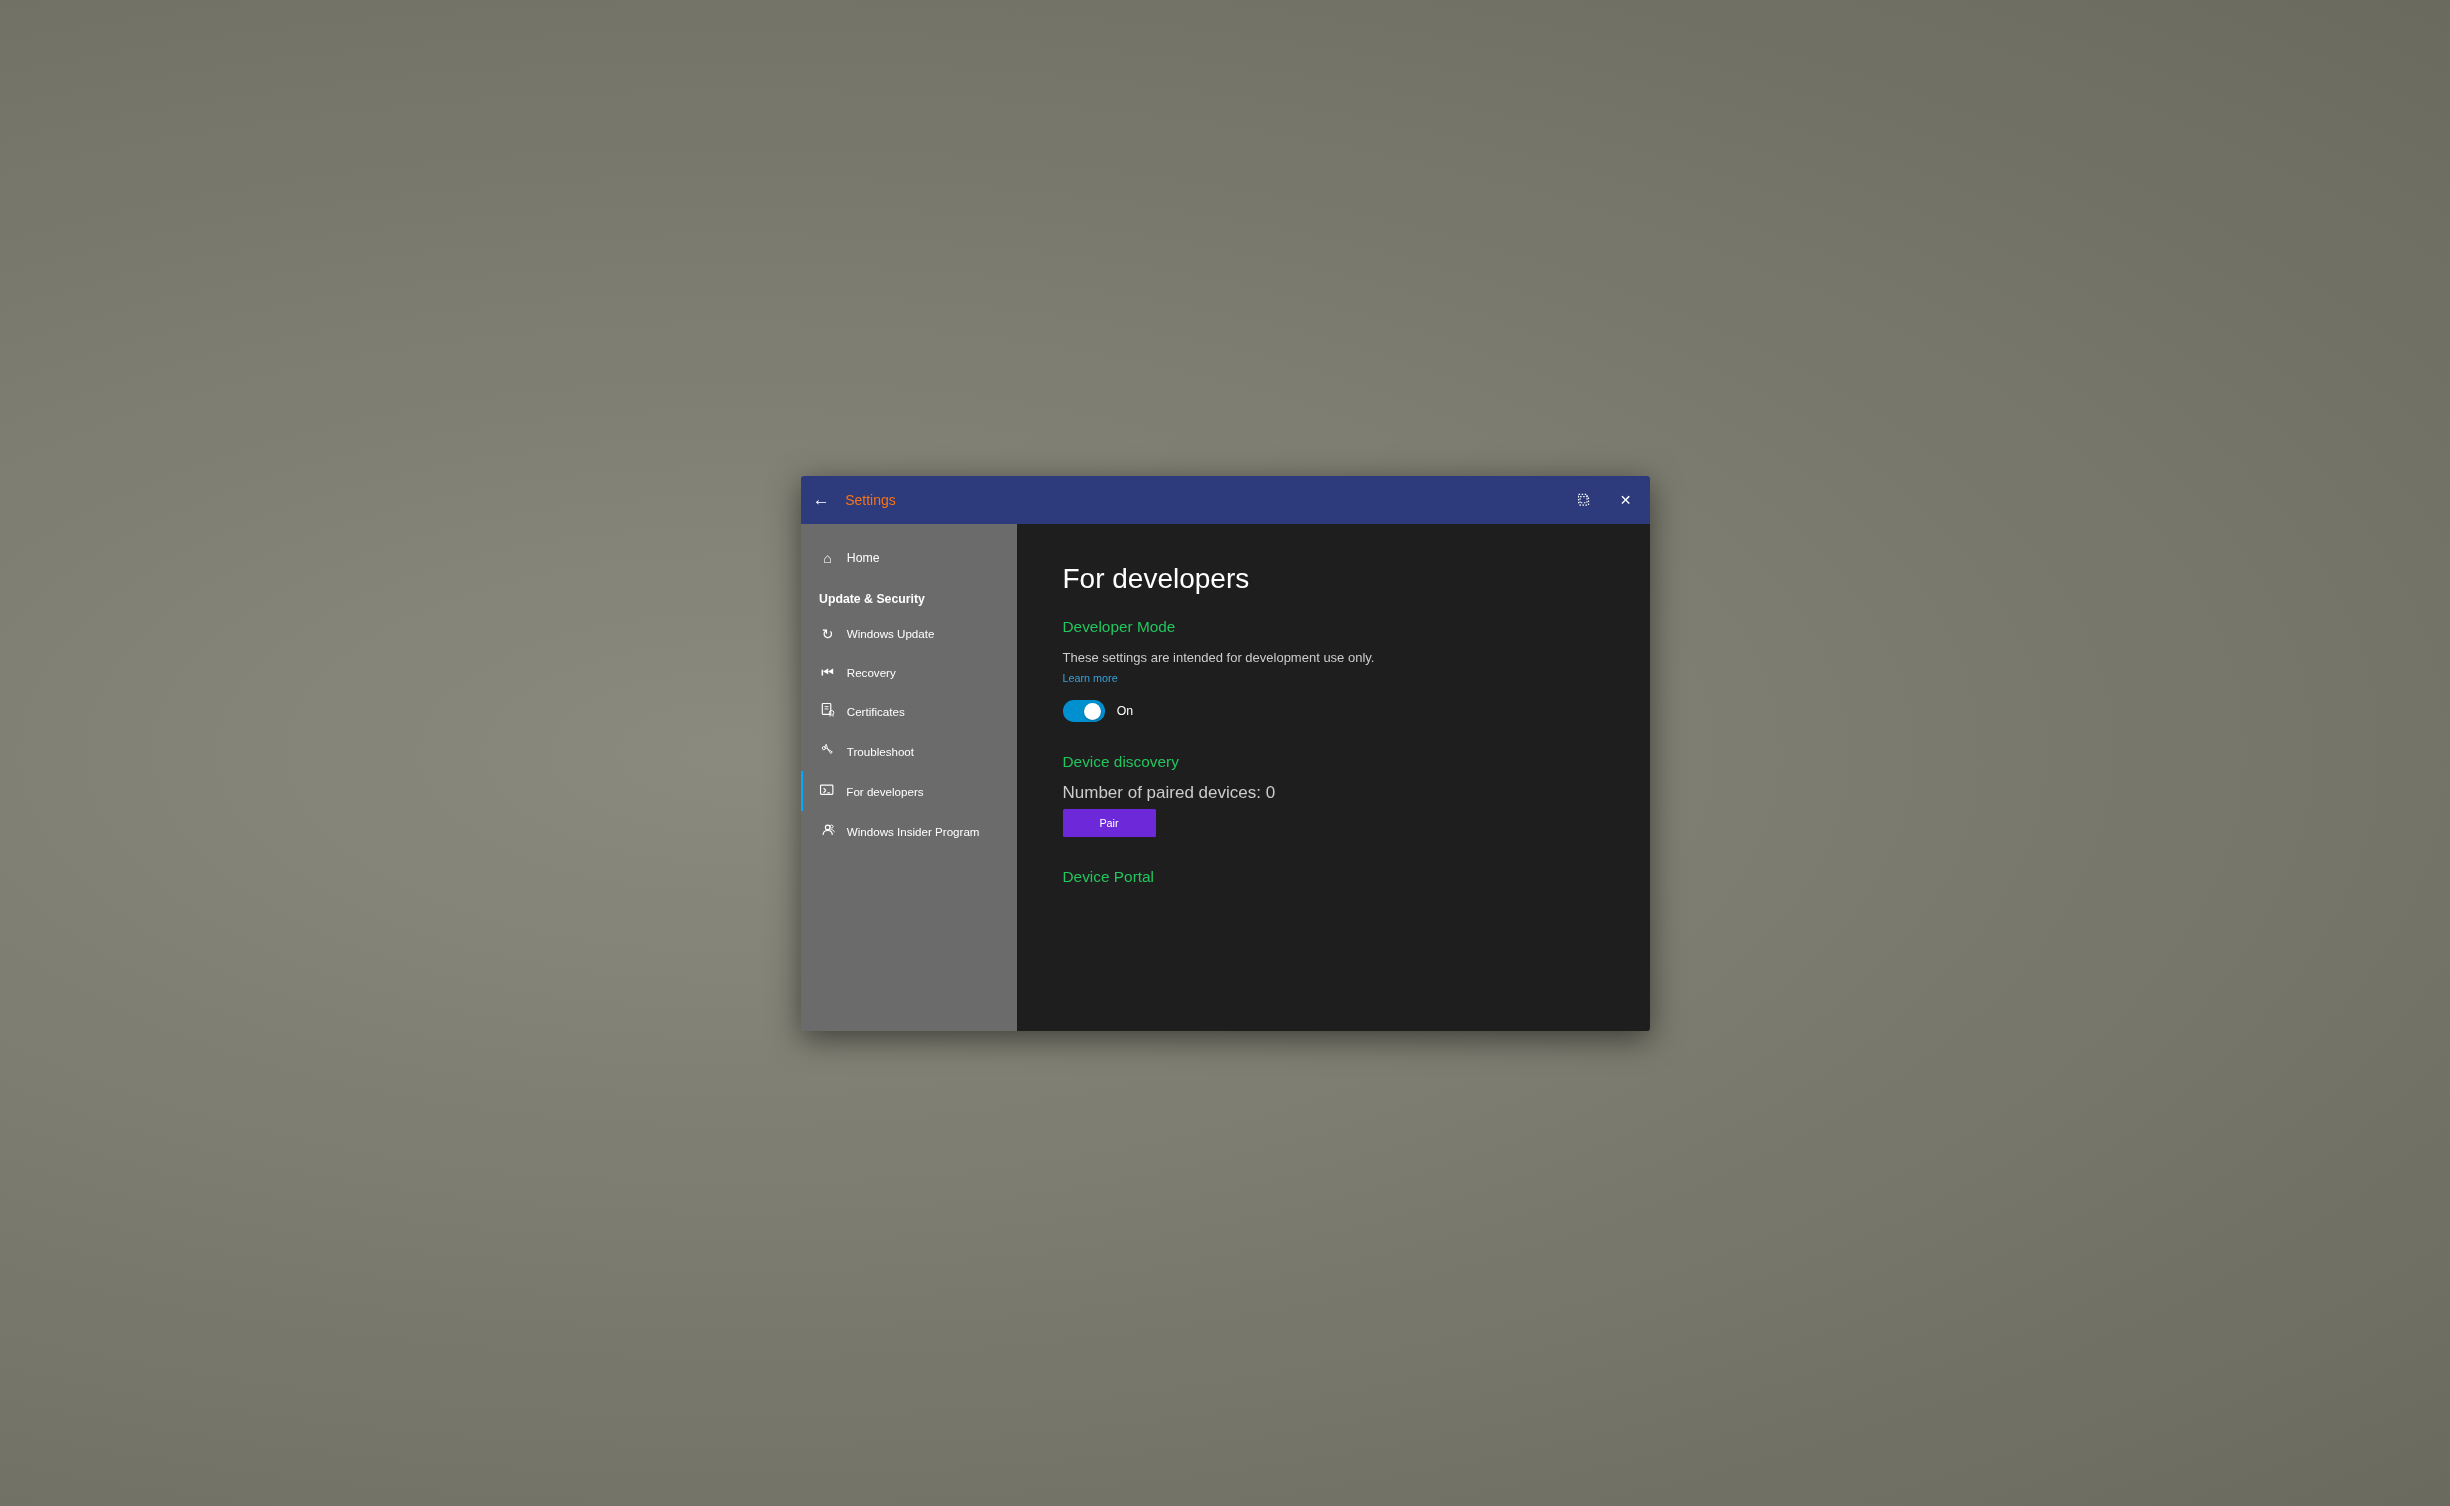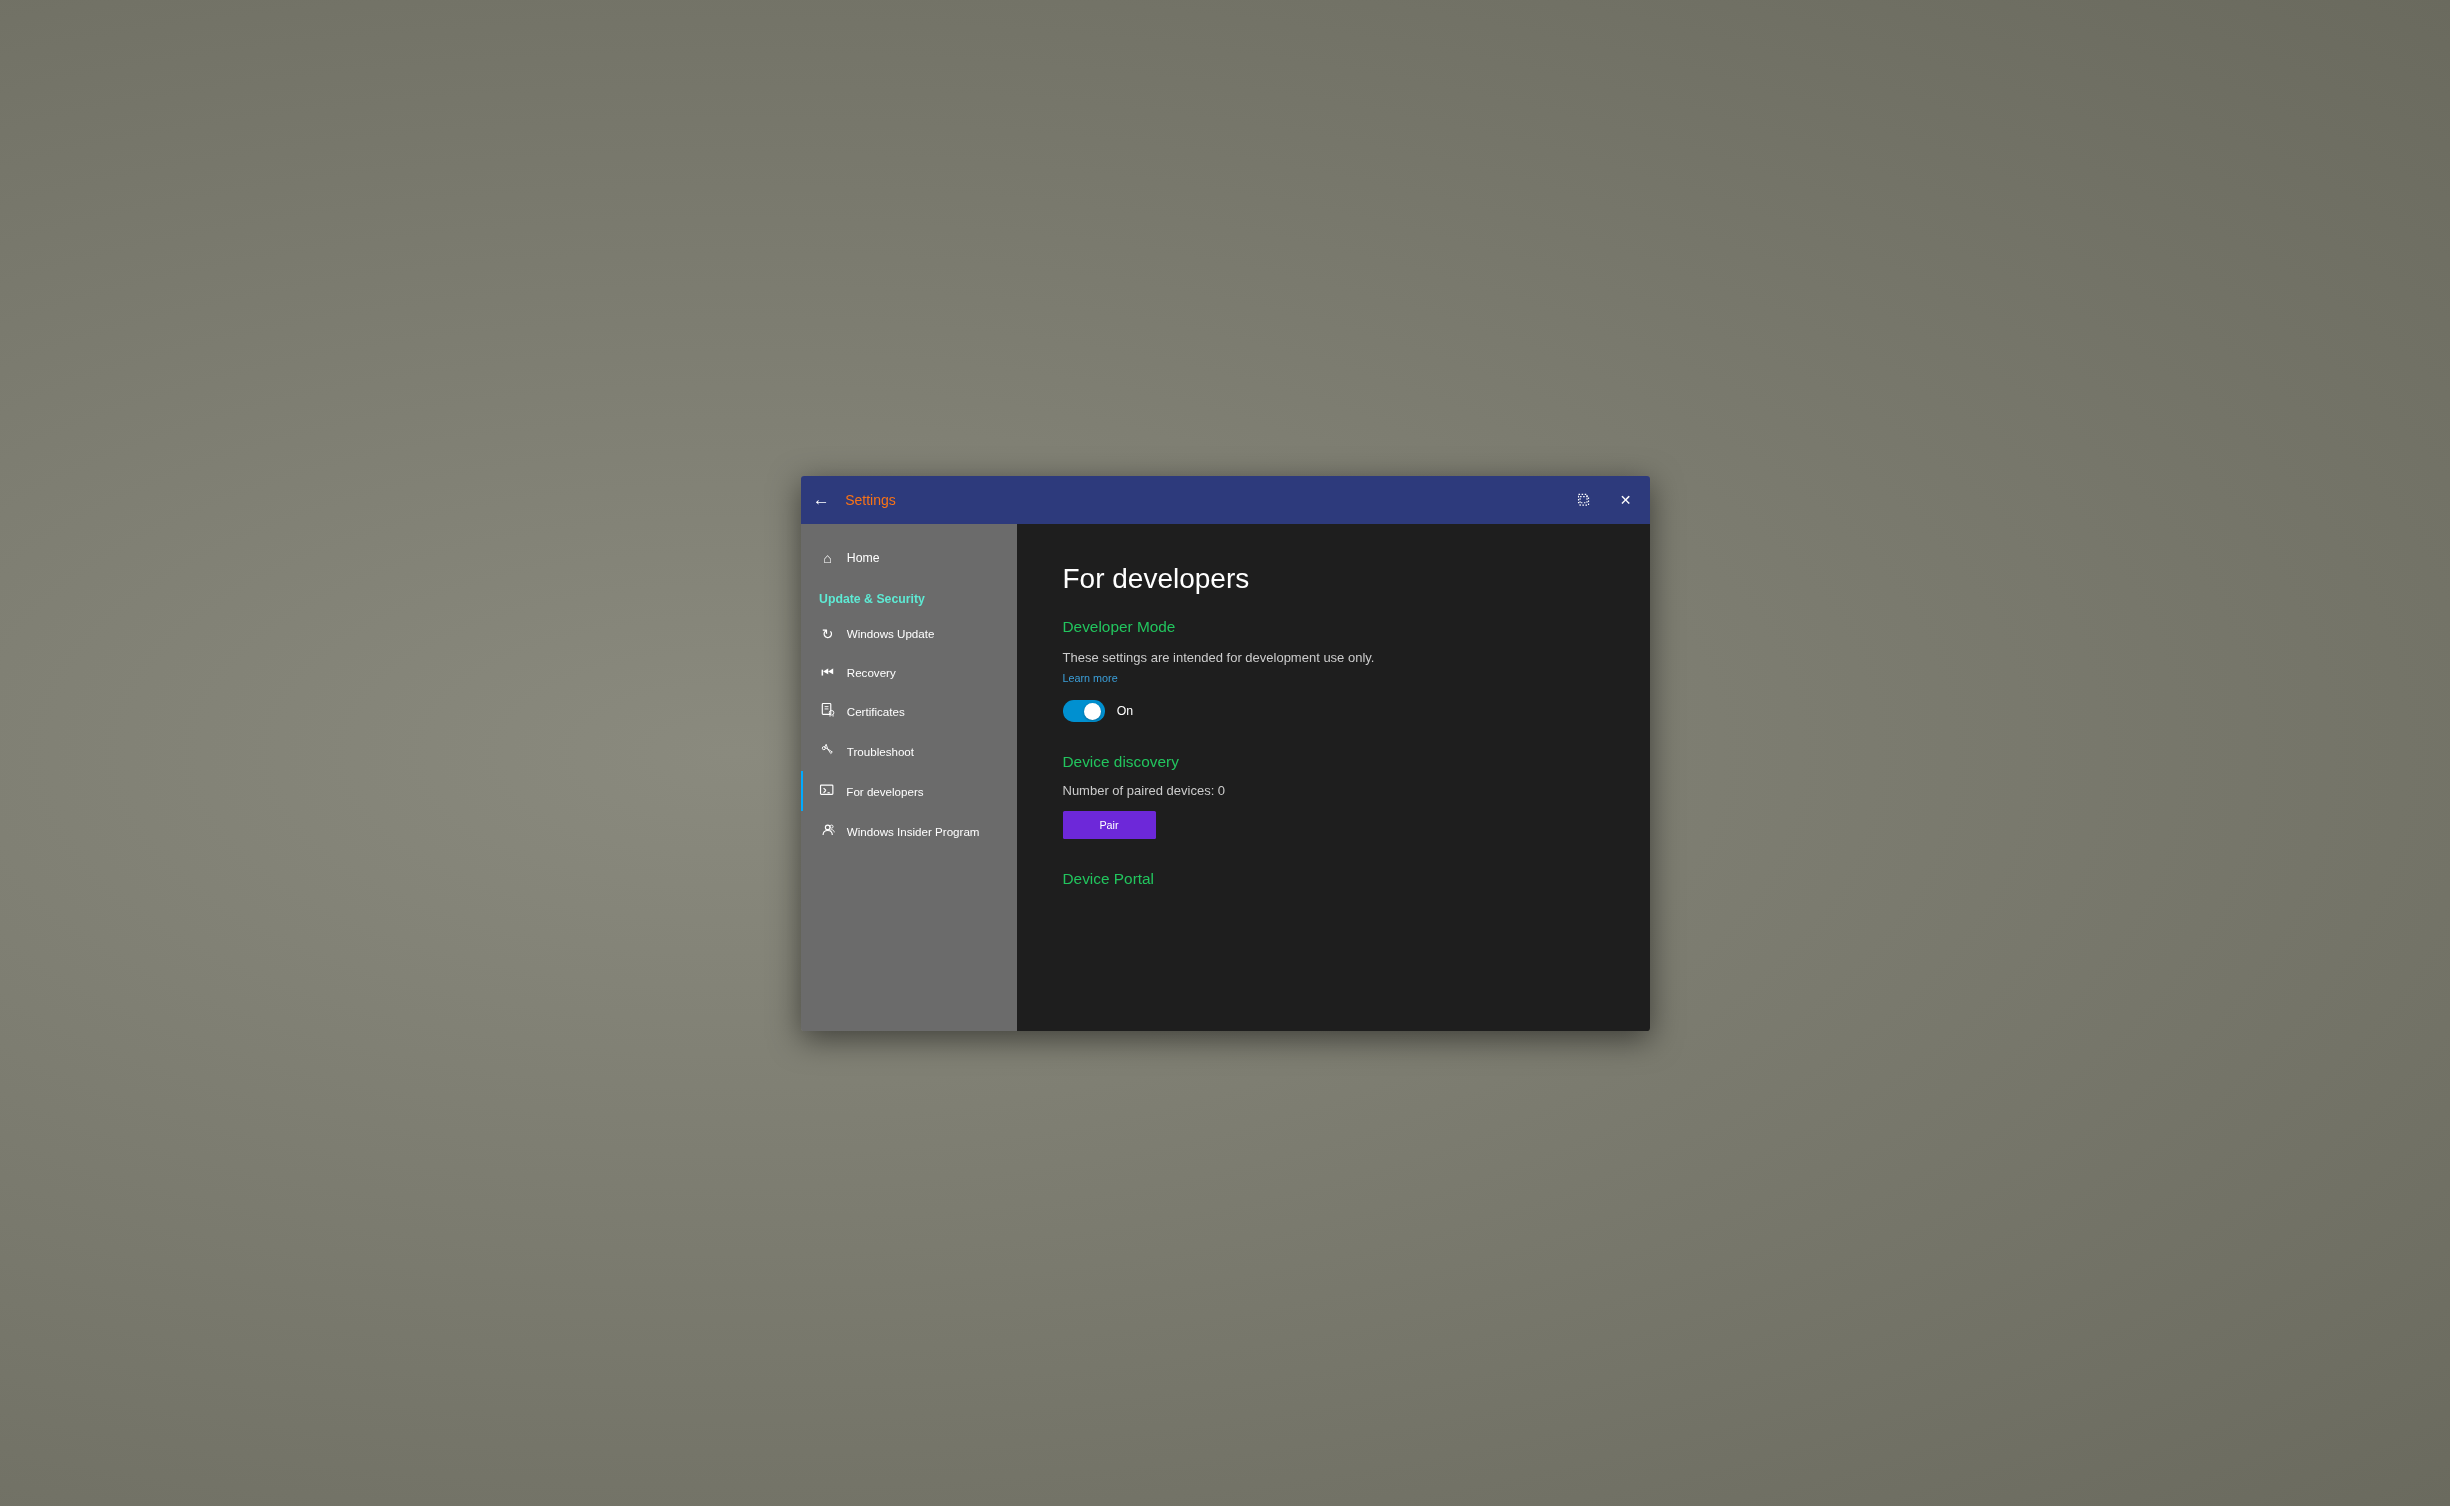--- a/index.html
+++ b/index.html
@@ -91,21 +91,21 @@
       align-items: center;
       gap: 10.8px;
       padding: 10.8px 18.5px;
       color: white;
       font-size: 12.3px;
       cursor: pointer;
     }
 
     .sidebar-section-title {
       padding: 15.4px 18.5px 9.3px 18.5px;
-      color: #5eead4;
+      color: #ffffff;
       font-size: 12.3px;
       font-weight: 600;
     }
 
     .sidebar-item {
       display: flex;
       align-items: center;
       gap: 10.8px;
       padding: 10.8px 18.5px;
       color: white;
@@ -202,23 +202,23 @@
       font-size: 12.3px;
       color: white;
     }
 
     
     .device-discovery-section {
       margin-bottom: 31px;
     }
 
     .paired-info {
-      font-size: 13px;
+      font-size: 17px;
       color: #cccccc;
-      margin-bottom: 13px;
+      margin-bottom: 6px;
     }
 
     .pair-btn {
       background: #6d28d9;
       border: none;
       color: white;
       padding: 7.7px 25px;
       font-size: 10.8px;
       cursor: pointer;
       border-radius: 1.5px;

